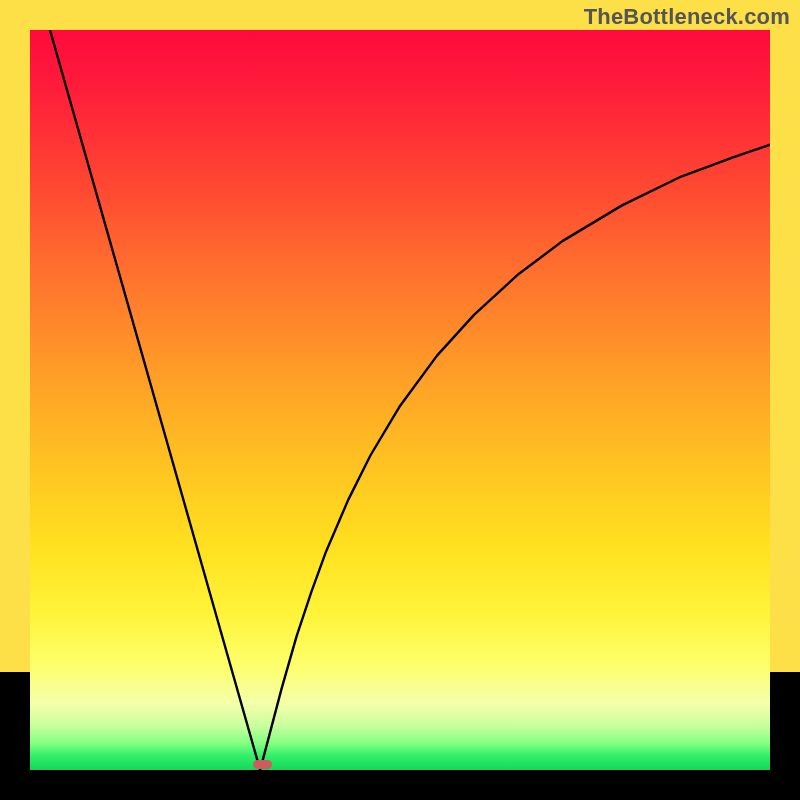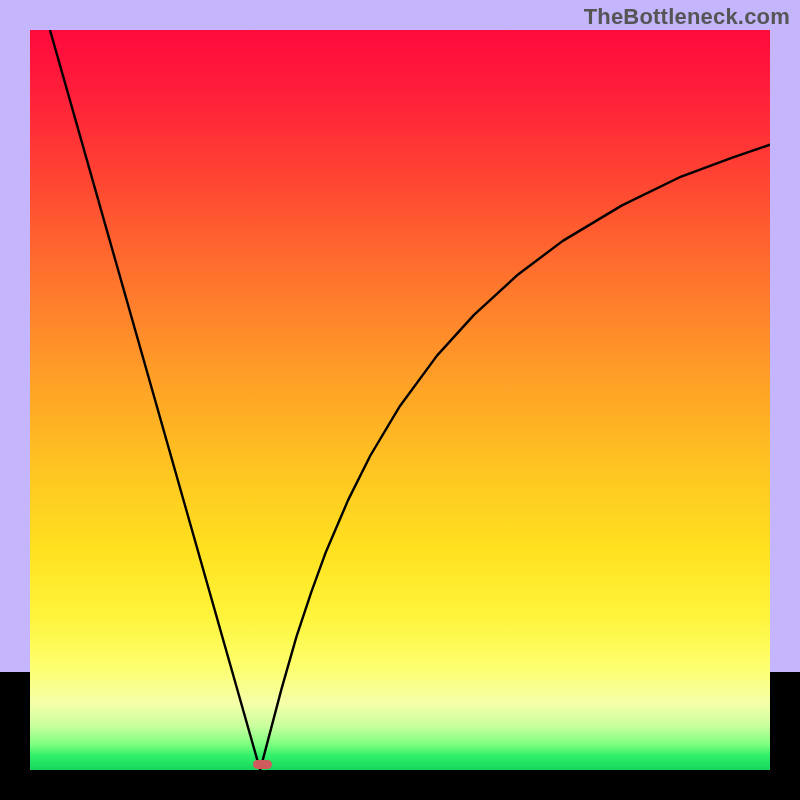--- a/index.html
+++ b/index.html
@@ -8,21 +8,21 @@
     width: 800px;
     height: 800px;
     overflow: hidden;
     background: #000;
     font-family: Arial, Helvetica, sans-serif;
   }
   .frame {
     position: relative;
     width: 800px;
     height: 672px;
-    background: #c4b5fd;
+    background: #fde047;
   }
   .watermark {
     position: absolute;
     top: 4px;
     right: 10px;
     color: #555;
     font-size: 22px;
     font-weight: bold;
     letter-spacing: 0.2px;
     z-index: 20;

